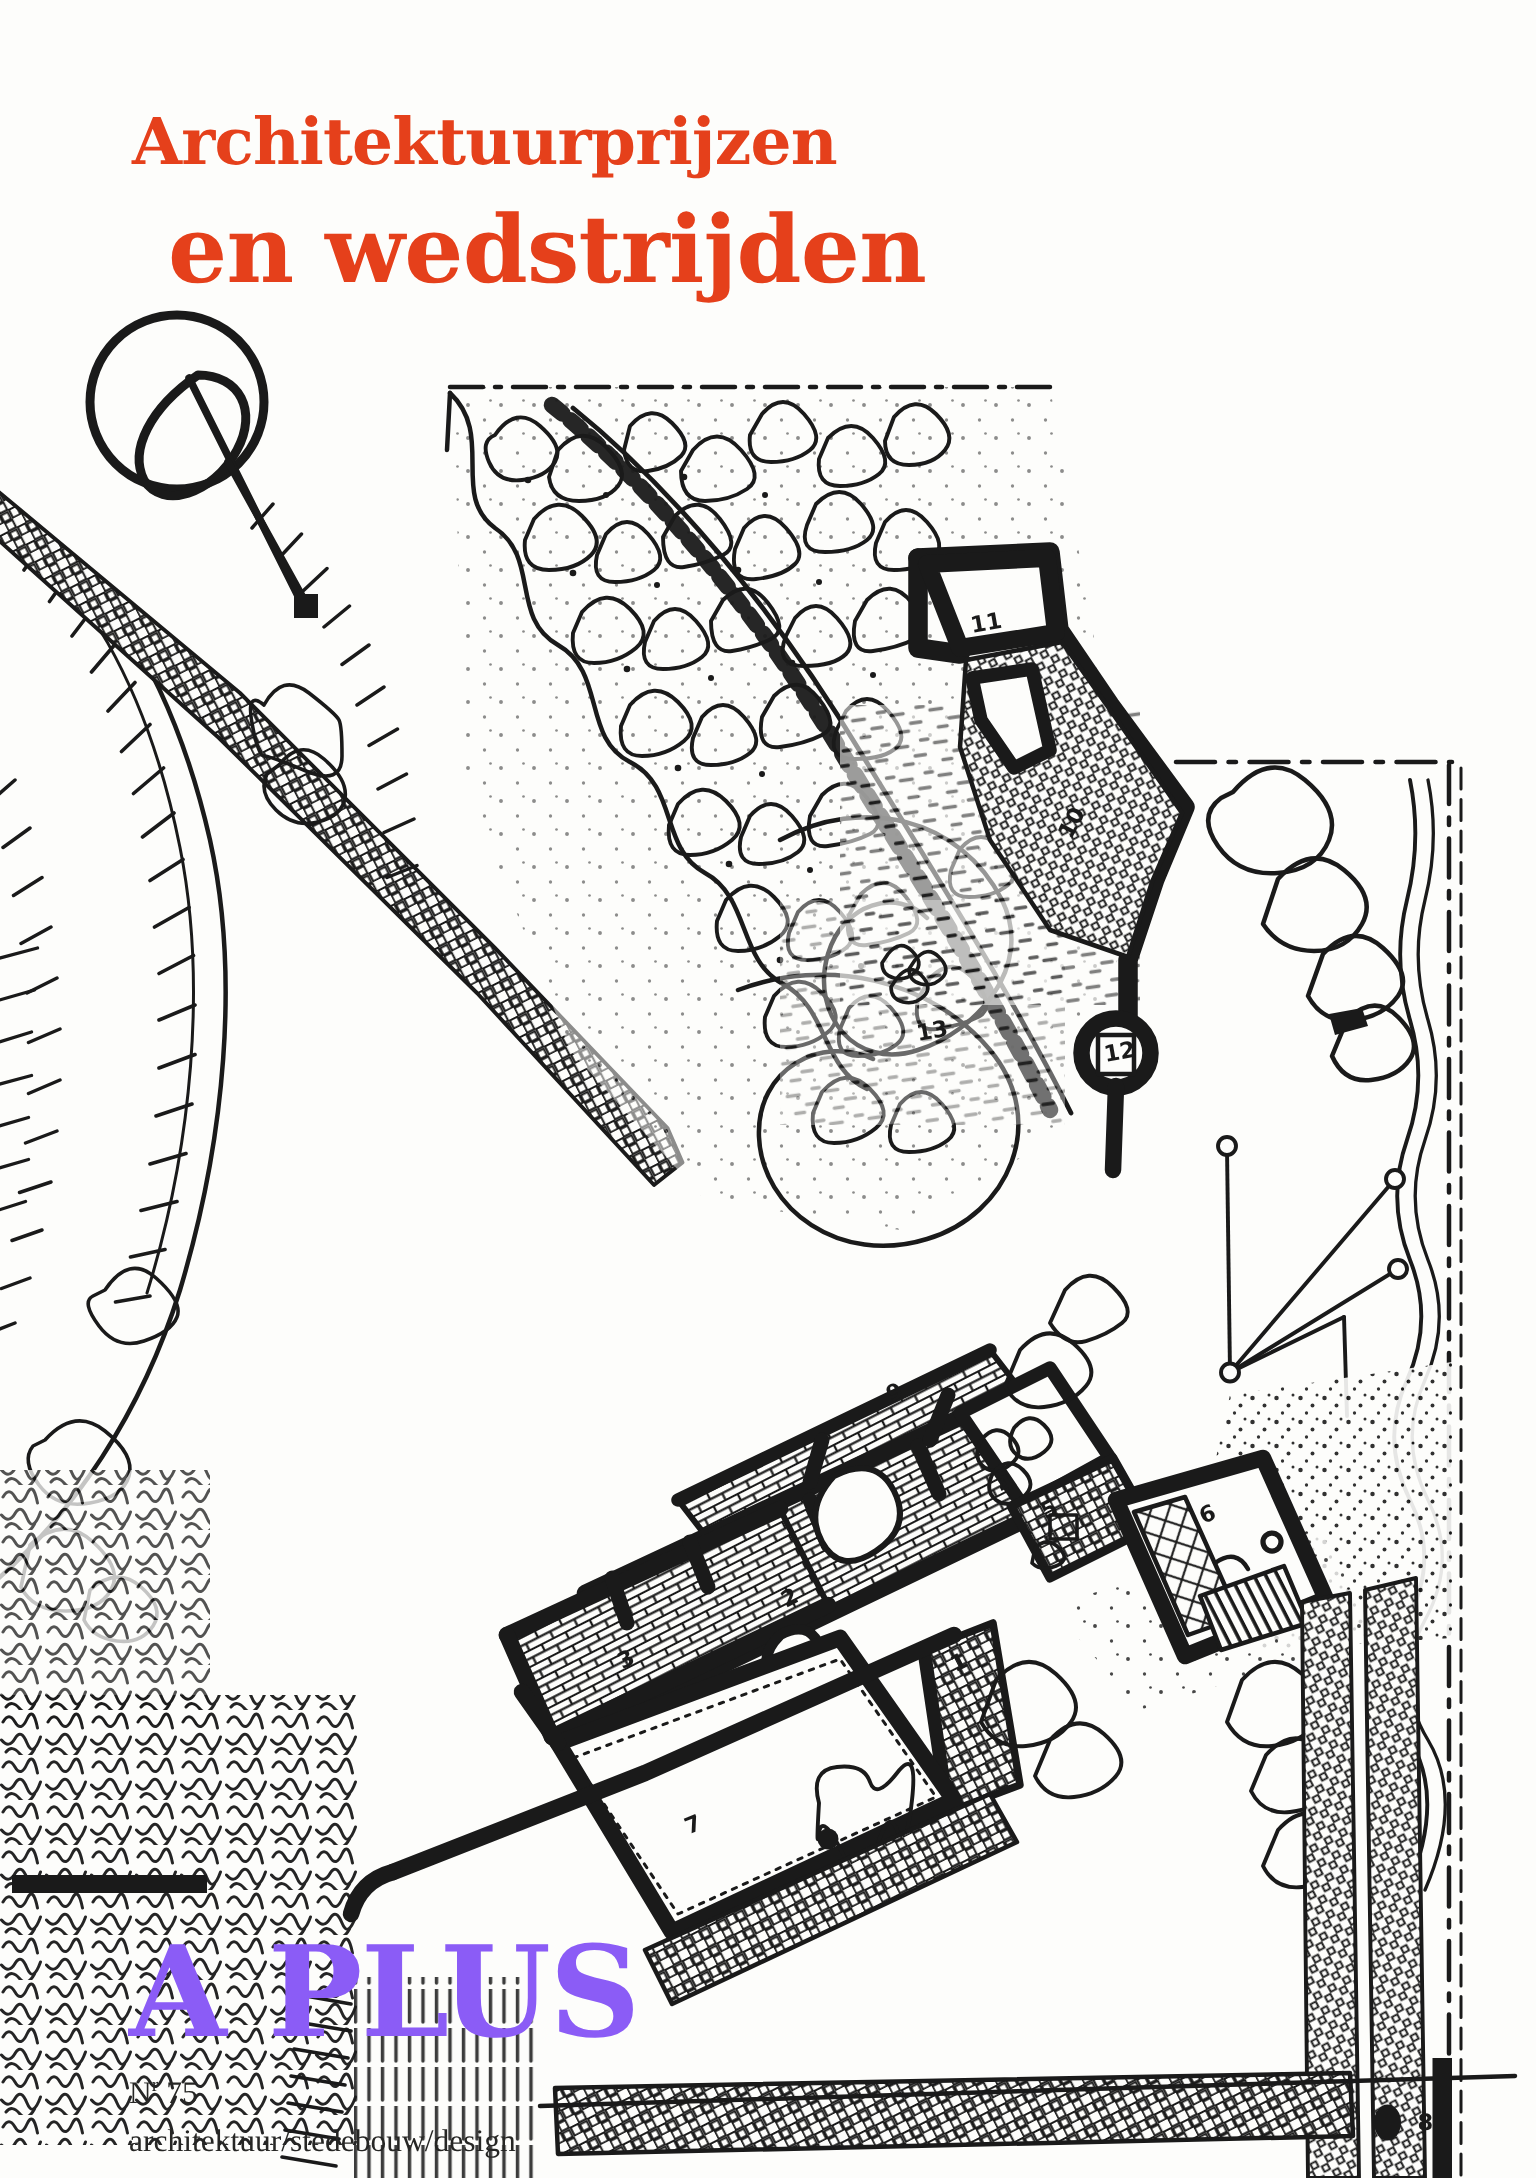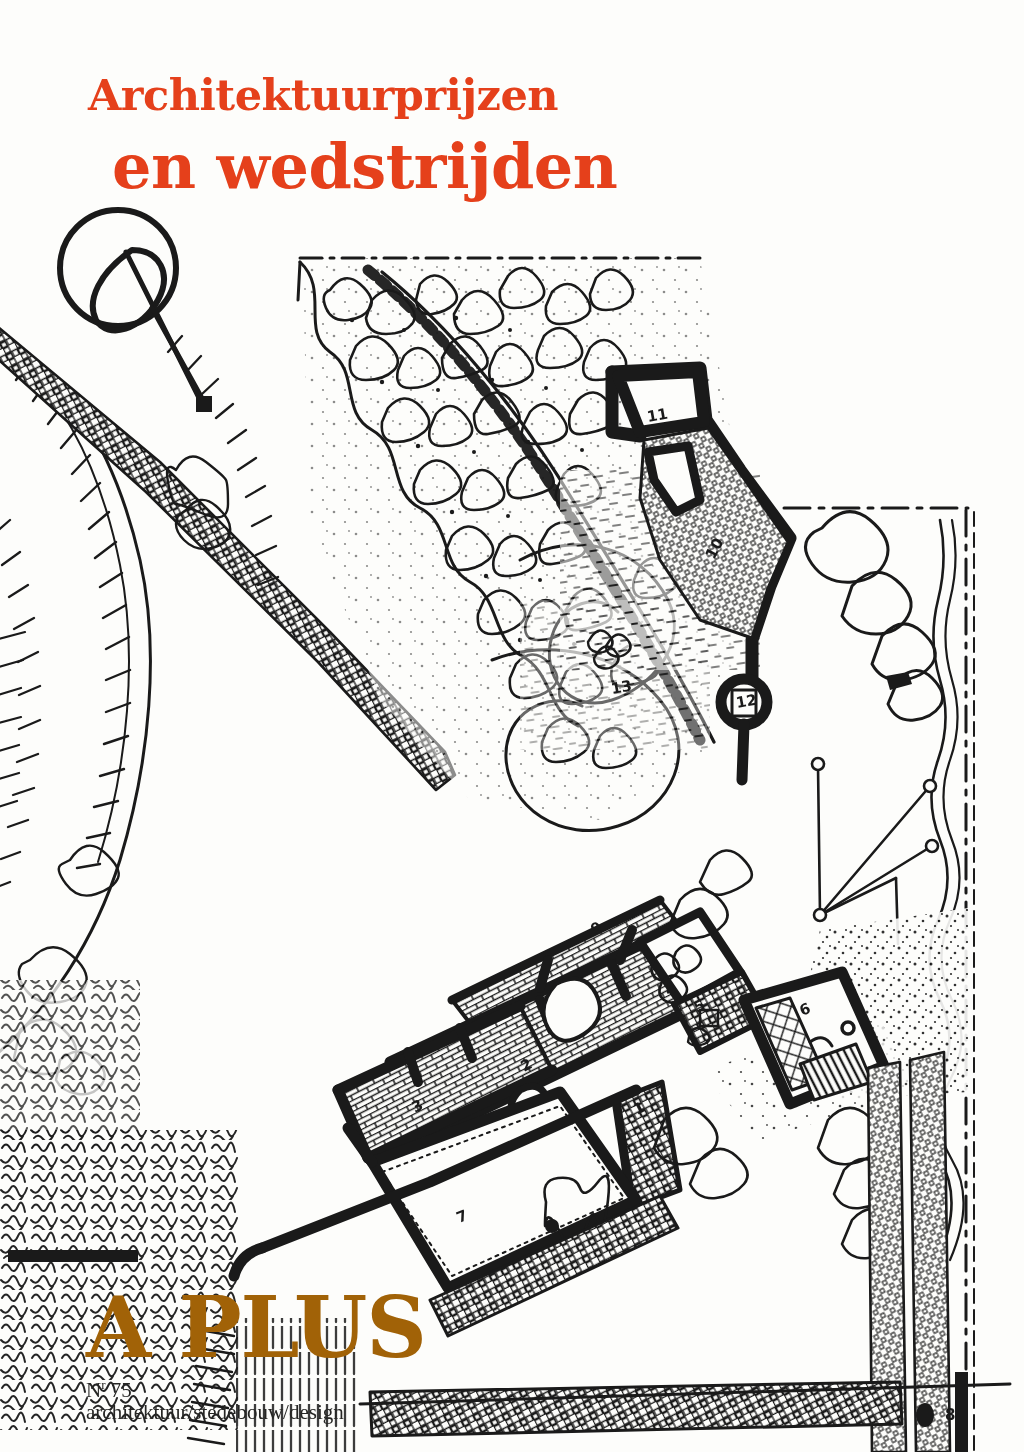--- a/index.html
+++ b/index.html
@@ -20,28 +20,28 @@
     white-space:nowrap;
   }
   #t1{position:absolute;left:88px;top:62px;font-size:43px;line-height:66px;}
   #t2{position:absolute;left:88px;top:134px;font-size:62px;line-height:66px;margin-left:24px;}
   #masthead{position:absolute;left:86px;top:1288px;z-index:45;}
   #aplus{
     font-family:"DejaVu Serif",serif;
     font-weight:700;
     font-size:84px;
     line-height:80px;
-    color:#a16207;
+    color:#8b5cf6;
     letter-spacing:-1px;
     white-space:nowrap;
   }
   .sub{
     font-family:"Liberation Serif",serif;
     font-size:21px;
-    line-height:22px;
+    line-height:32px;
     color:#262624;
     white-space:nowrap;
   }
   #issue{margin-top:6px;}
   #issue sup{font-size:13px;vertical-align:super;}
   .pnum{
     font-family:"DejaVu Sans",sans-serif;
     font-weight:700;
     font-size:15px;
     fill:#1a1a1a;

